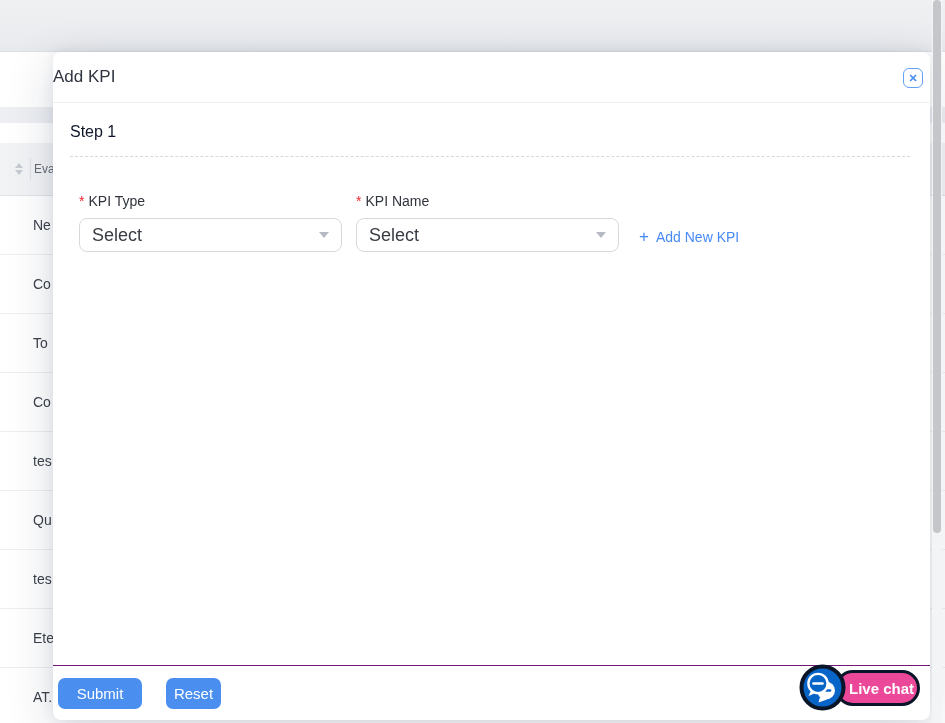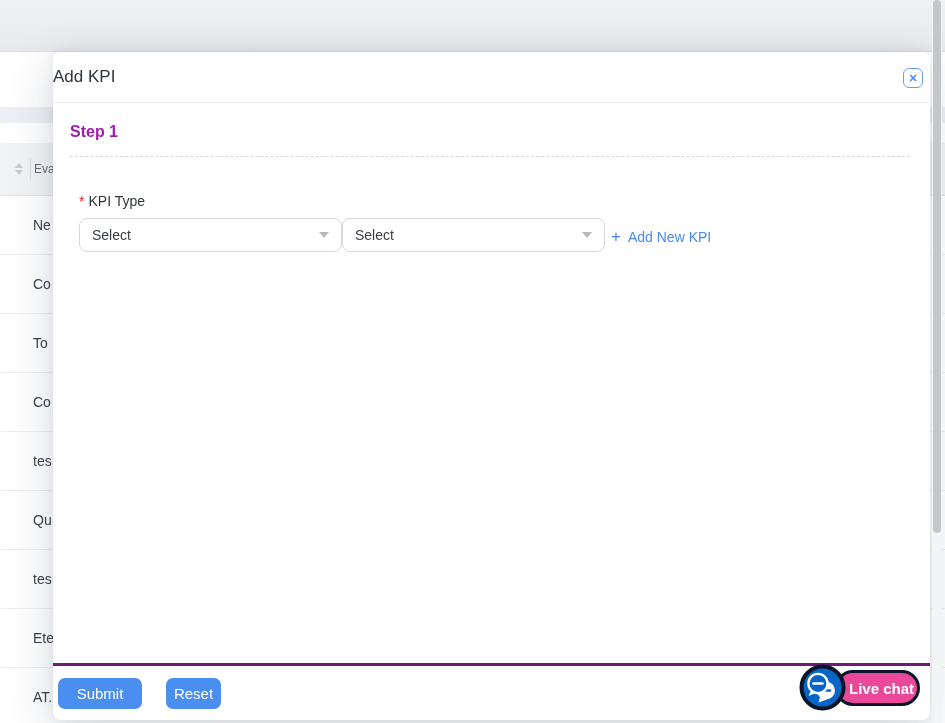--- a/index.html
+++ b/index.html
@@ -46,39 +46,39 @@
     display:flex; align-items:center; border-radius:8px 8px 0 0;
   }
   .modal-title { font-size:17px; color:#2f3440; font-weight:500; }
   .close-btn {
     position:absolute; right:7px; top:16px; width:20px; height:20px;
     border:1.6px solid #63a1f7; border-radius:6px; color:#4a90f5;
     display:flex; align-items:center; justify-content:center;
     font-size:11px; font-weight:700; cursor:pointer; line-height:1;
   }
   .modal-body { padding: 0 20px 0 17px; }
-  .step-title { margin-top:20px; font-size:16px; color:#a21caf; font-weight:700; }
+  .step-title { margin-top:20px; font-size:16px; color:#0f172a; font-weight:400; }
   .dashed { margin-top:15px; border-top:1px dashed #d8d8d8; height:0; }
-  .form-row { display:flex; margin-top:35px; margin-left:9px; gap:0; align-items:flex-end; }
+  .form-row { display:flex; margin-top:35px; margin-left:9px; gap:14px; align-items:flex-end; }
   .field { width:263px; display:flex; flex-direction:column; }
   .field-label { font-size:14px; color:#30343c; margin-bottom:8px; line-height:18px; }
   .req { color:#f5222d; margin-right:4px; }
   .select {
     height:34px; border:1px solid #d9d9d9; border-radius:8px; background:#fff;
     display:flex; align-items:center; justify-content:space-between;
-    padding:0 12px; font-size:14px; color:#383c44; cursor:pointer;
+    padding:0 12px; font-size:18px; color:#383c44; cursor:pointer;
   }
   .select-caret { width:0; height:0; border-left:5px solid transparent;
     border-right:5px solid transparent; border-top:6px solid #b5bac2; }
   .add-link { display:flex; align-items:center; color:#478af5; font-size:14px;
     margin-left:6px; padding-bottom:6px; cursor:pointer; white-space:nowrap; line-height:18px; }
   .add-plus { font-size:17px; margin-right:7px; font-weight:400; line-height:16px; }
   .modal-footer {
     position:absolute; left:0; right:0; bottom:0; padding:0 0 11px 5px;
-    display:flex; gap:24px; border-radius:0 0 8px 8px; border-top:3px solid #701a75;
+    display:flex; gap:24px; border-radius:0 0 8px 8px; border-top:1px solid #701a75;
     padding-top:12px;
   }
   .btn {
     height:31px; border:none; border-radius:7px; background:#4a8ff0; color:#fff;
     font-size:15px; font-weight:500; display:flex; align-items:center; justify-content:center;
     cursor:pointer; font-family:"Liberation Sans", sans-serif;
   }
   .btn-submit { width:84px; }
   .btn-reset { width:55px; }
 
@@ -159,20 +159,23 @@
           <div class="field-label">
             <span class="req">*</span><span>KPI Type</span>
           </div>
           <div class="select">
             <span>Select</span>
             <span class="select-caret"></span>
           </div>
         </div>
 
         <div class="field">
+          <div class="field-label">
+            <span class="req">*</span><span>KPI Name</span>
+          </div>
           <div class="select">
             <span>Select</span>
             <span class="select-caret"></span>
           </div>
         </div>
 
         <div class="add-link">
           <span class="add-plus">+</span>
           <span>Add New KPI</span>
         </div>

